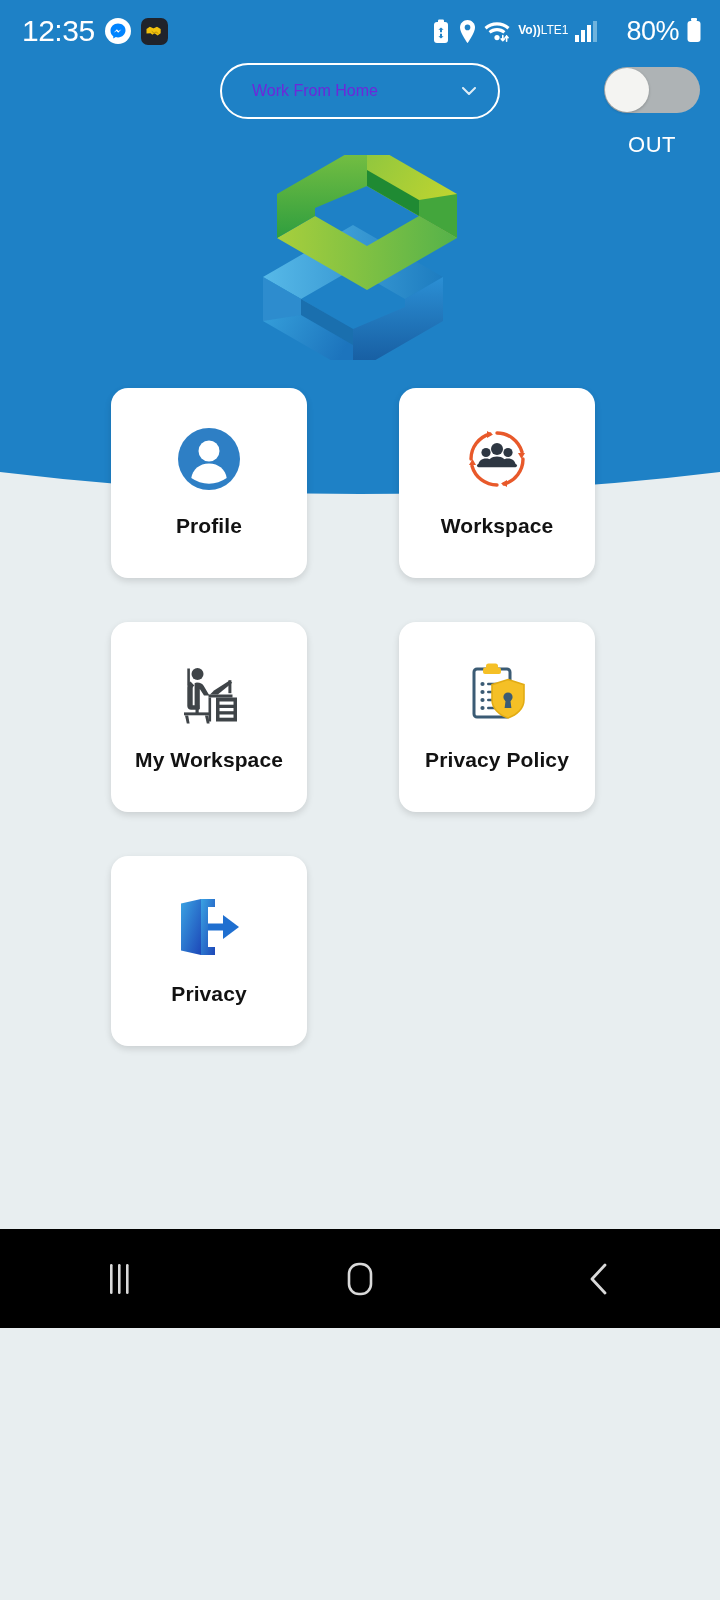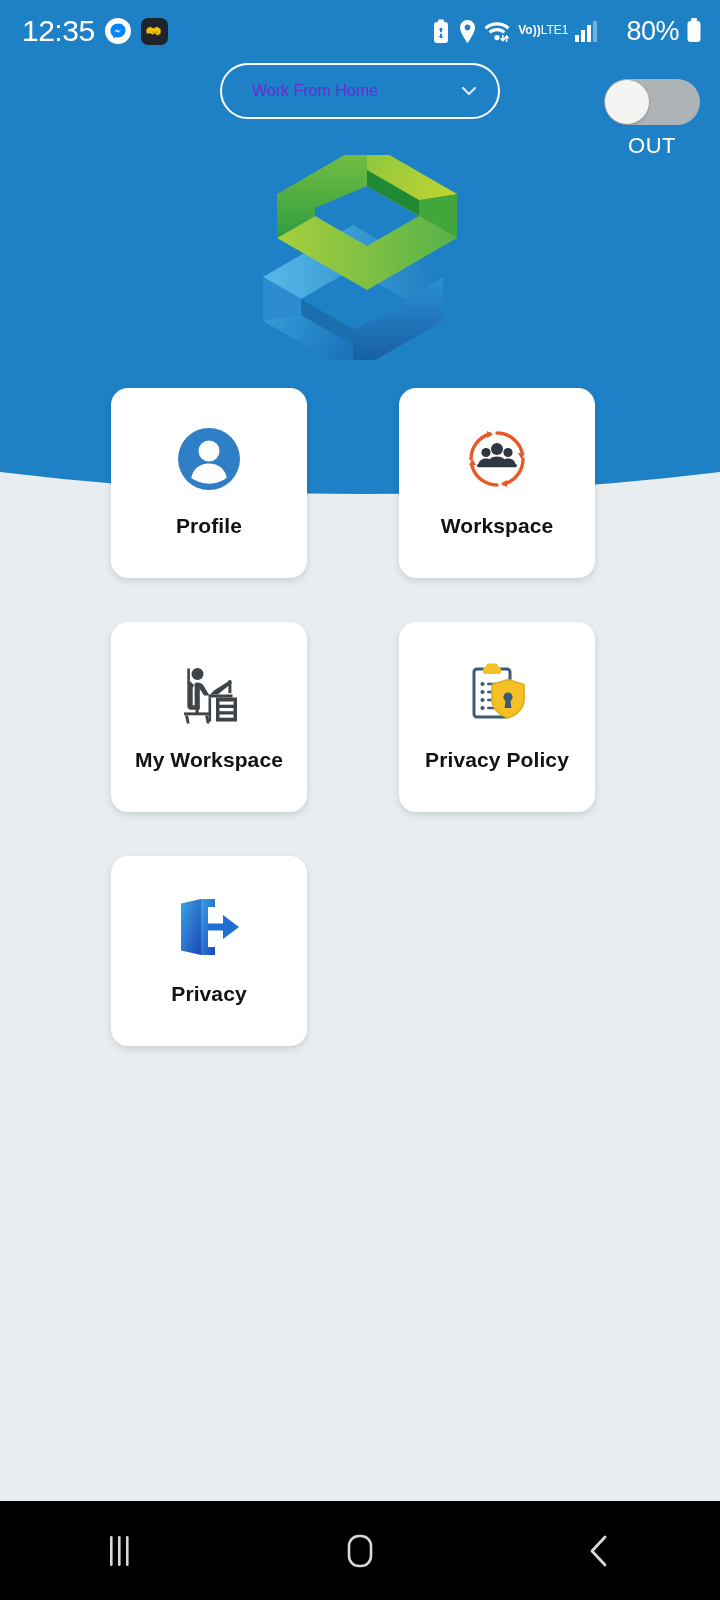--- a/index.html
+++ b/index.html
@@ -3,21 +3,21 @@
 <meta charset="utf-8">
 <style>
   * { margin:0; padding:0; box-sizing:border-box; }
   html, body {
     width:720px; height:1600px;
     background:#e8eef0;
     font-family:"Liberation Sans", sans-serif;
     overflow:hidden;
   }
   #screen {
-    position:relative; width:720px; height:1600px;
+    position:relative; width:720px; height:1328px;
     background:#e8eef0; overflow:hidden;
   }
 
   
   #header-blue {
     position:absolute; left:0; top:0; width:720px; height:500px;
     overflow:hidden; z-index:1;
   }
   #header-blue svg { display:block; width:720px; height:500px; }
 
@@ -53,22 +53,22 @@
   }
   #work-mode-dropdown {
     width:280px; height:56px; border:2px solid #ffffff; border-radius:28px;
     display:flex; align-items:center; justify-content:space-between;
     padding:0 18px 0 30px; margin-top:0;
   }
   #work-mode-value { color:#6d28d9; font-size:16px; }
   #chevron-down-icon { width:22px; height:22px; opacity:.85; }
 
   #attendance-toggle-wrap {
-    position:absolute; right:20px; top:16px;
-    display:flex; flex-direction:column; align-items:center; gap:8px;
+    position:absolute; right:20px; top:4px;
+    display:flex; flex-direction:column; align-items:center; gap:19px;
   }
   #attendance-toggle {
     width:96px; height:46px; border-radius:23px;
     background:#aeb3b5; position:relative;
   }
   #toggle-knob {
     position:absolute; left:1px; top:1px; width:44px; height:44px;
     border-radius:50%; background:#f4f4f2;
     box-shadow:0 1px 3px rgba(0,0,0,.22);
   }

